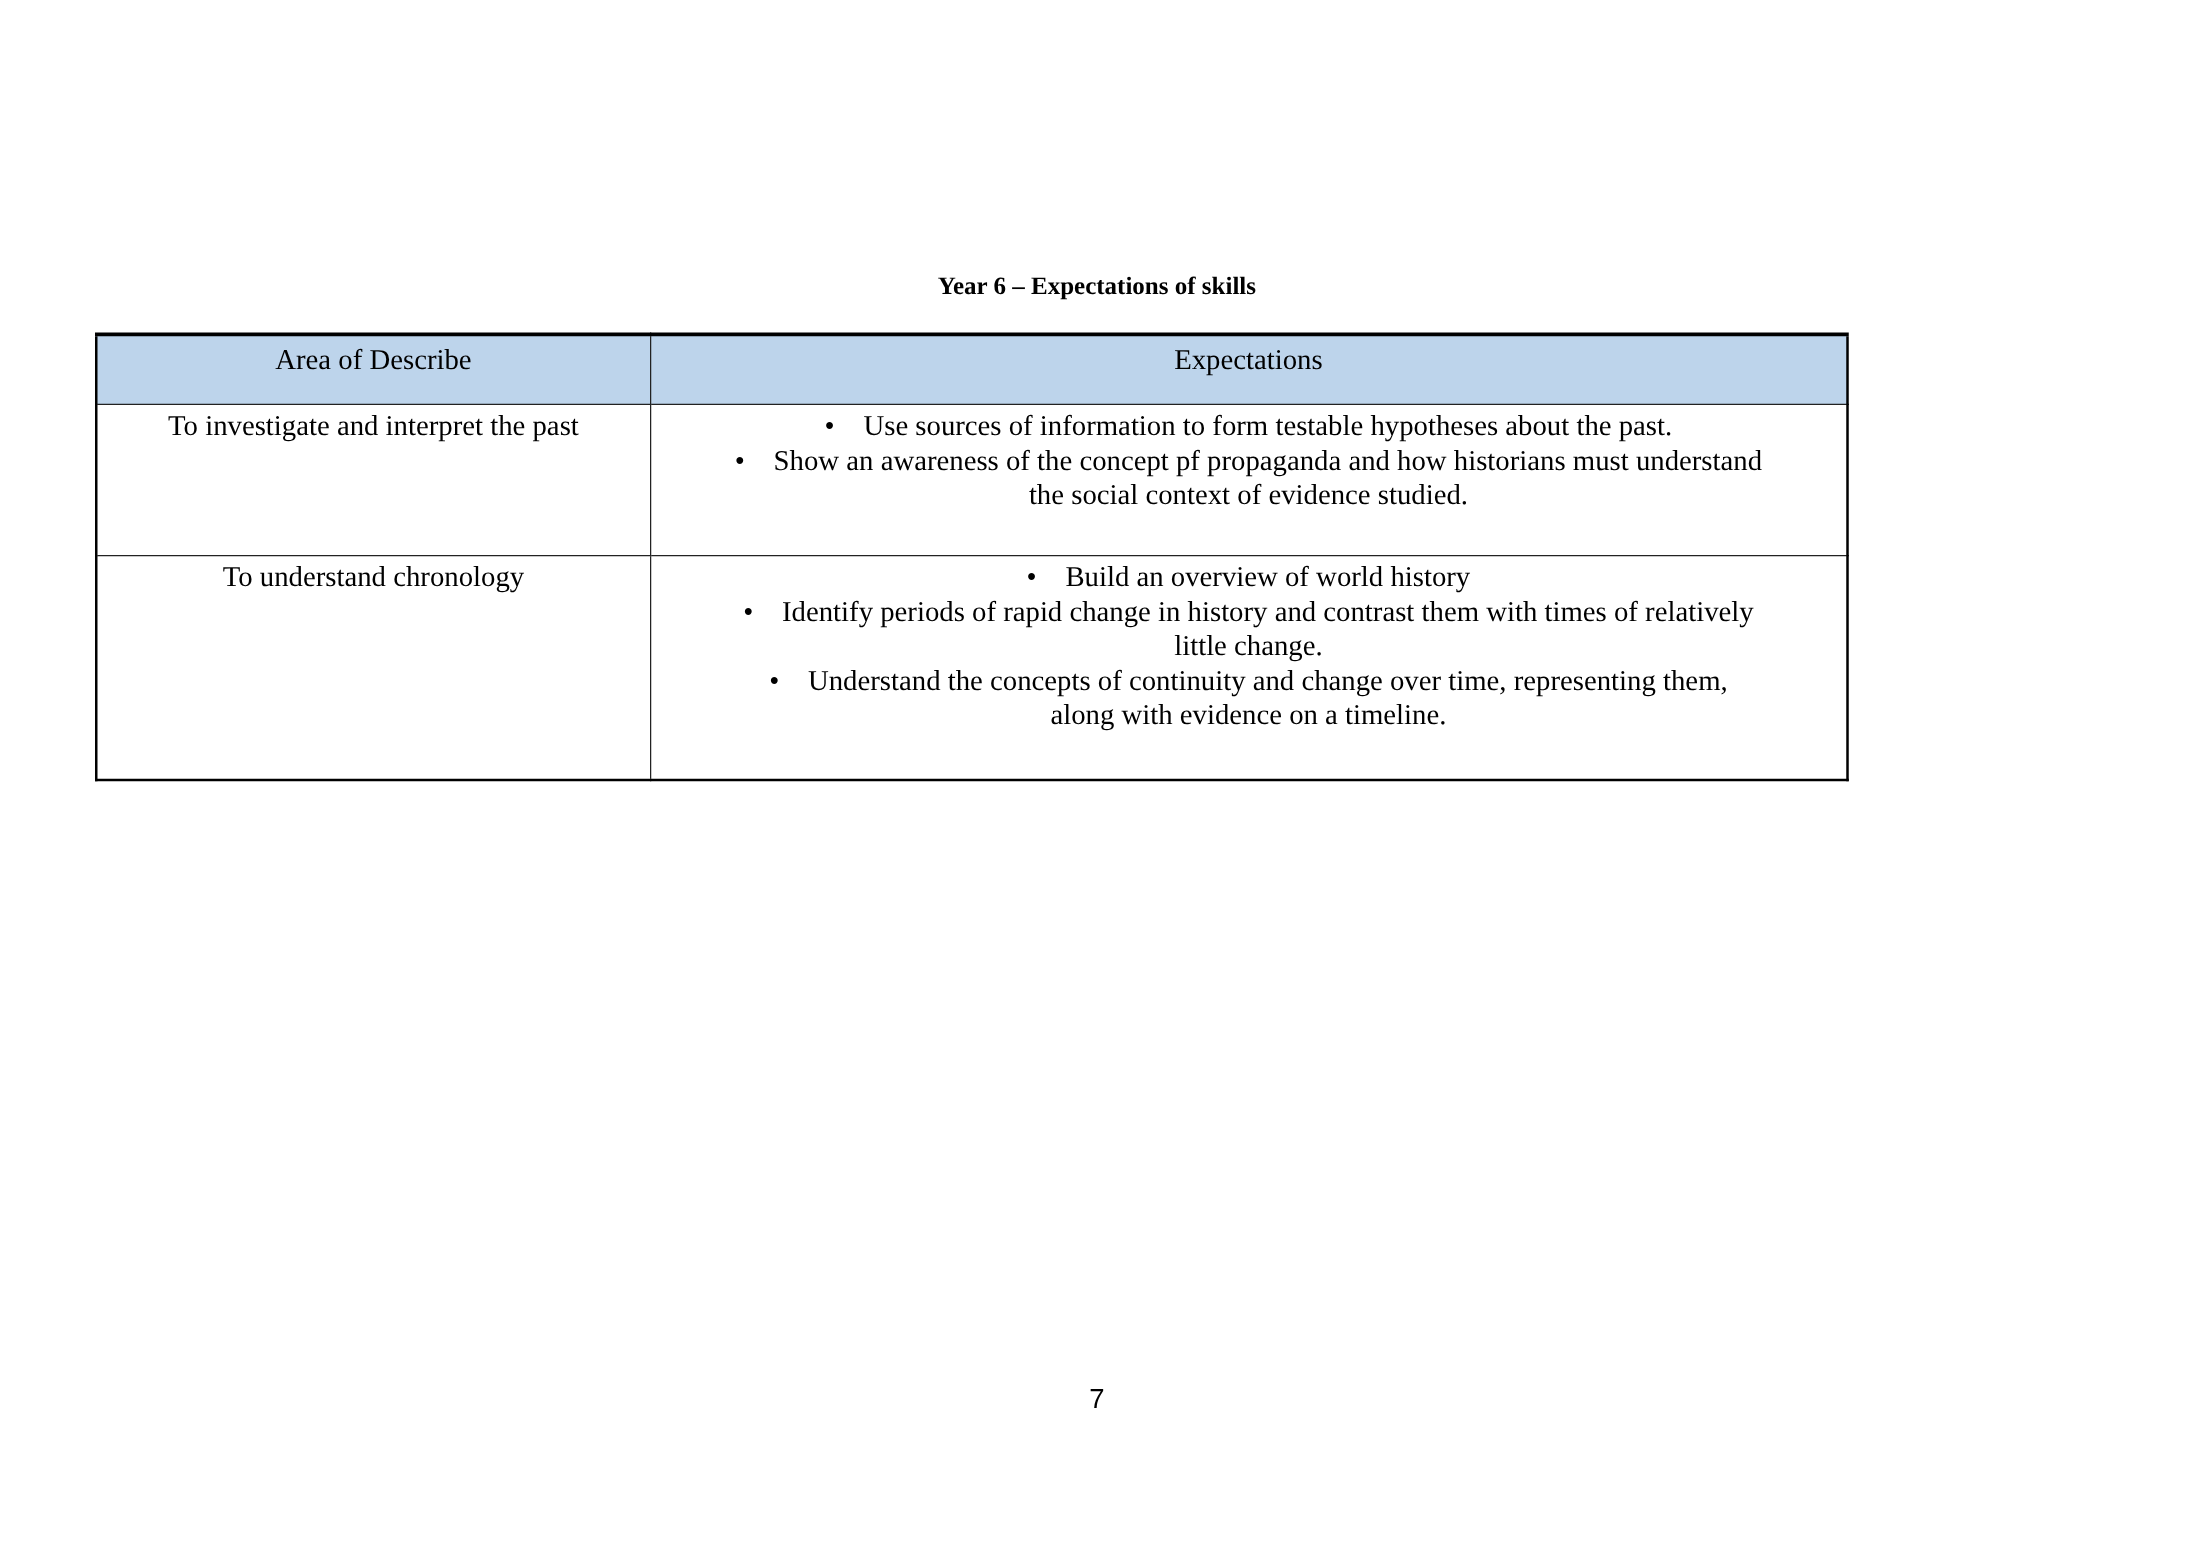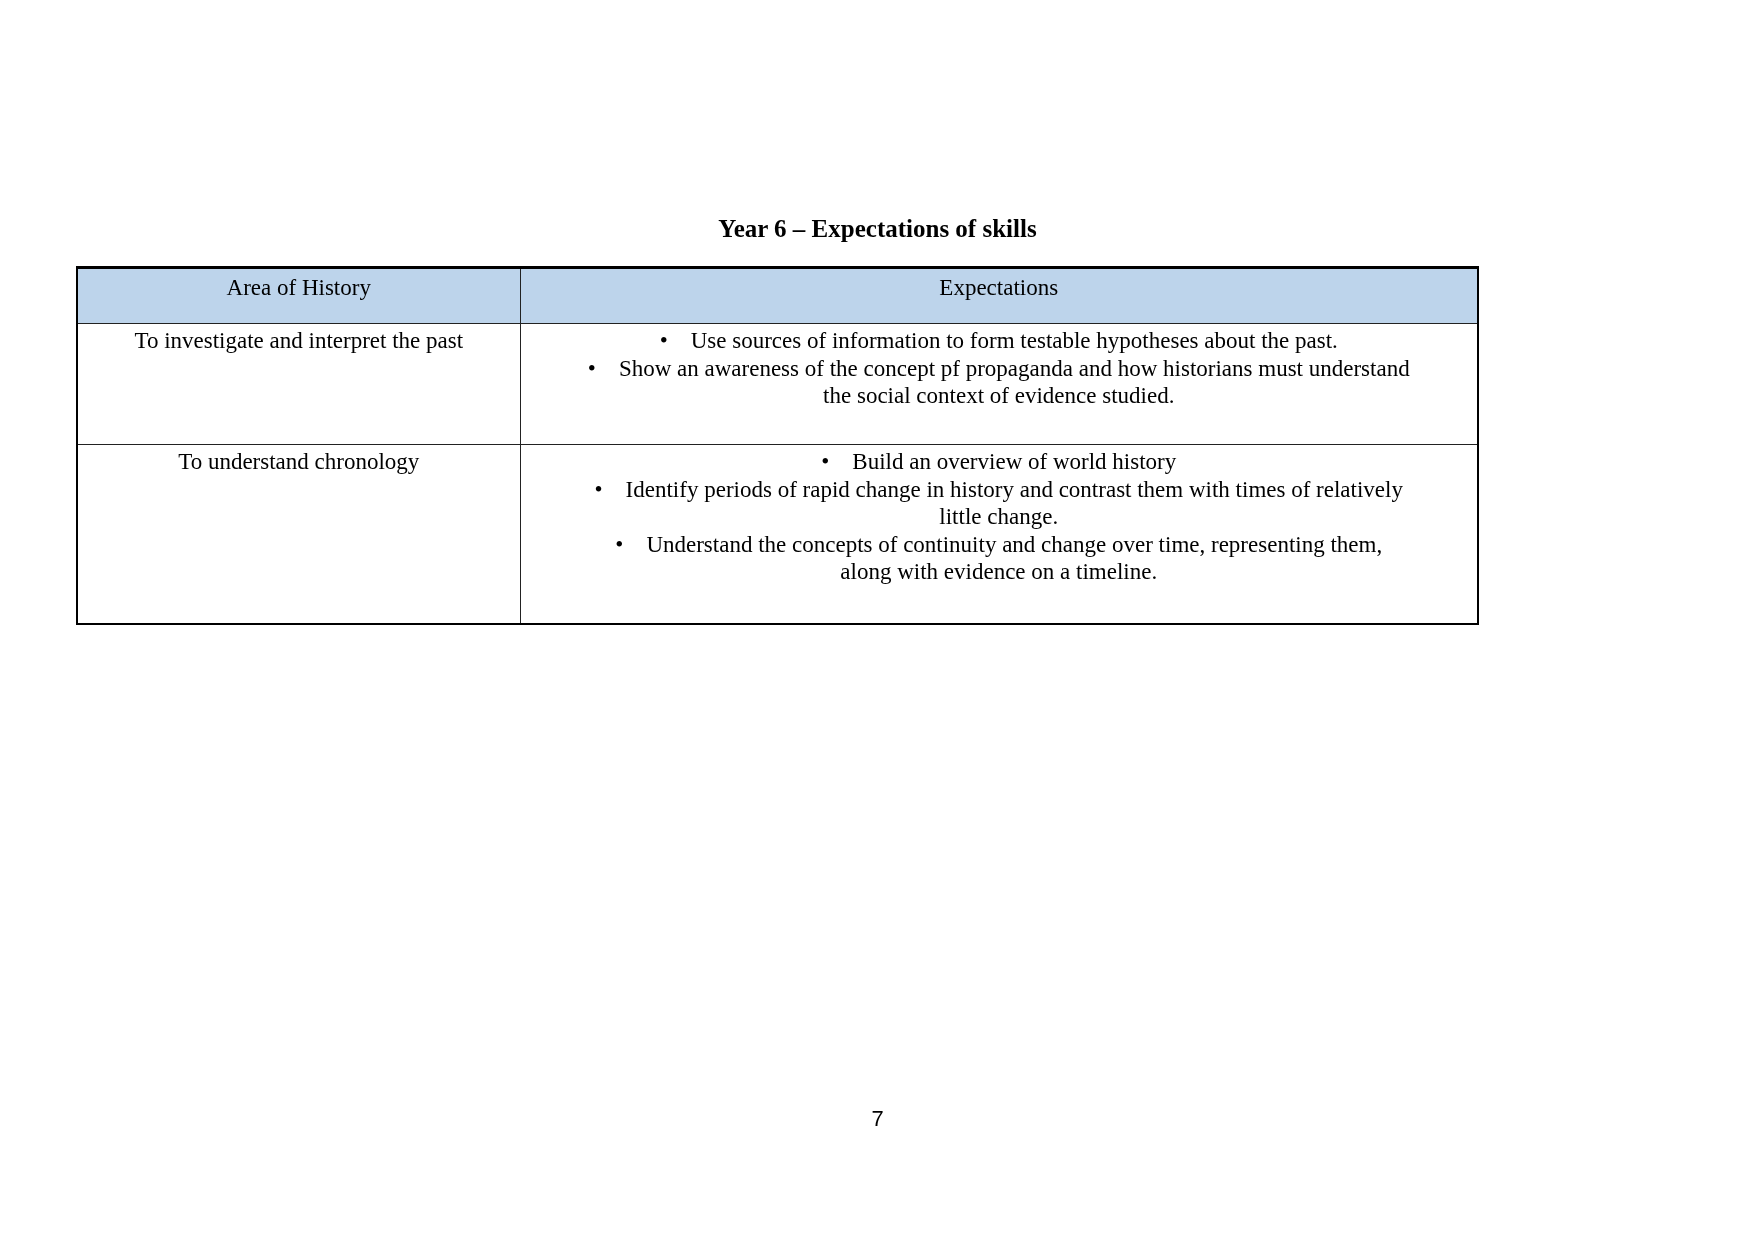--- a/index.html
+++ b/index.html
@@ -11,21 +11,21 @@
     font-family: "Liberation Serif", serif;
     color: #000000;
     overflow: hidden;
   }
   .doc-title {
     position: absolute;
     top: 214px;
     left: 0;
     width: 1755px;
     text-align: center;
-    font-size: 25px;
+    font-size: 20px;
     font-weight: bold;
     line-height: 30px;
   }
   table.skills {
     position: absolute;
     left: 76px;
     top: 266px;
     width: 1401px;
     border-collapse: collapse;
     table-layout: fixed;
@@ -77,21 +77,21 @@
 
   <div class="doc-title">Year 6 – Expectations of skills</div>
 
   <table class="skills">
     <colgroup>
       <col class="c-area">
       <col class="c-exp">
     </colgroup>
     <thead>
       <tr>
-        <th class="hdr">Area of History</th>
+        <th class="hdr">Area of Describe</th>
         <th class="hdr">Expectations</th>
       </tr>
     </thead>
     <tbody>
       <tr class="r0">
         <td class="area-cell">To investigate and interpret the past</td>
         <td class="exp-cell">• Use sources of information to form testable hypotheses about the past.
 • Show an awareness of the concept pf propaganda and how historians must understand
 the social context of evidence studied.</td>
       </tr>

